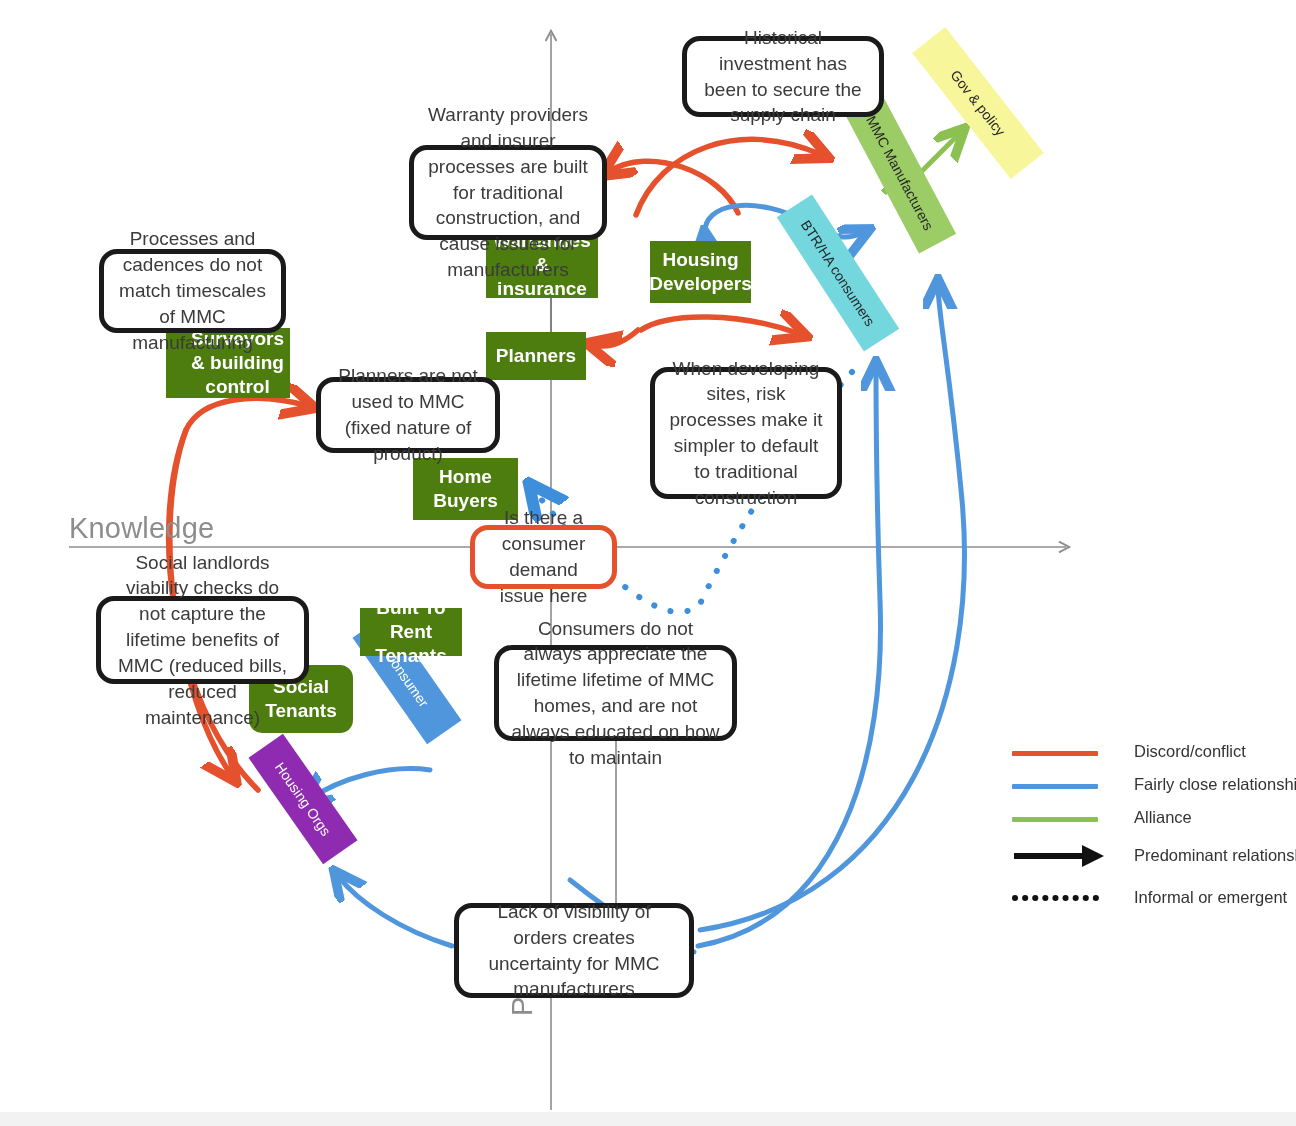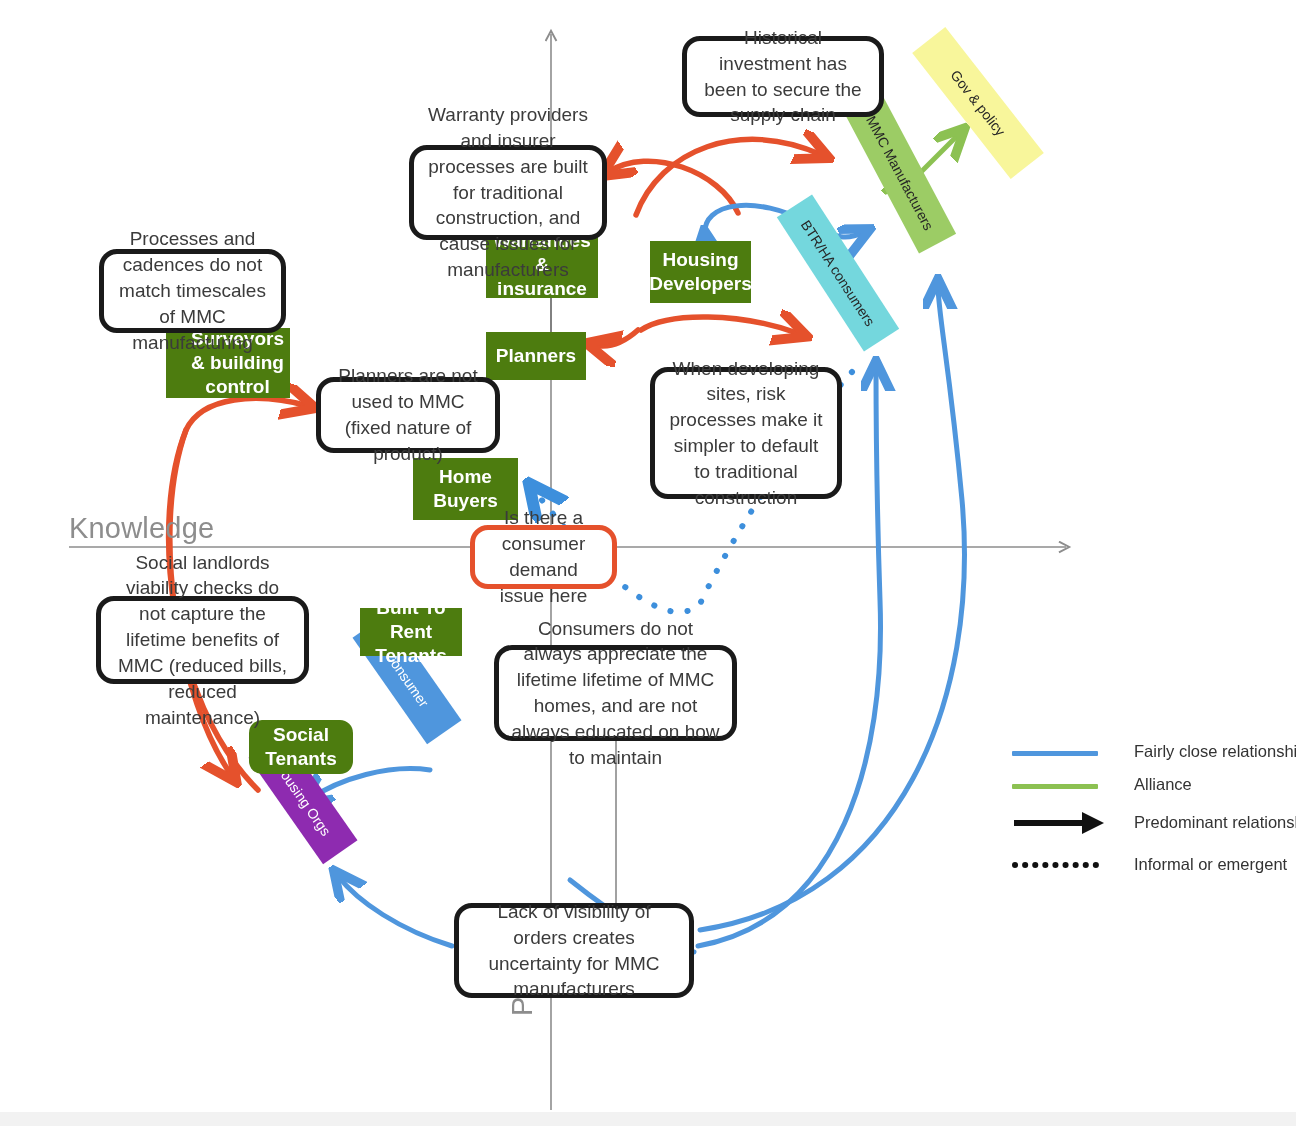--- a/index.html
+++ b/index.html
@@ -141,21 +141,21 @@
       </div>
       <div class="actor" style="left: 650px; top: 241px; width: 101px; height: 62px;">
         <span>Housing<br>Developers</span>
       </div>
       <div class="actor" style="left: 413px; top: 458px; width: 105px; height: 62px;">
         <span>Home<br>Buyers</span>
       </div>
       <div class="actor" style="left: 360px; top: 608px; width: 102px; height: 48px;">
         <span>Built To<br>Rent<br>Tenants</span>
       </div>
-      <div class="actor" style="left: 249px; top: 720px; width: 104px; height: 54px; border-radius: 13px;">
+      <div class="actor" style="left: 249px; top: 665px; width: 104px; height: 68px; border-radius: 13px;">
         <span>Social<br>Tenants</span>
       </div>
     </div>
   <div id="notes-host">
       <div class="note" style="left: 682px; top: 36px; width: 202px; height: 81px;">
         <span>Historical investment has been to secure the supply chain</span>
       </div>
       <div class="note" style="left: 409px; top: 145px; width: 198px; height: 95px;">
         <span>Warranty providers and insurer processes are built for traditional construction, and cause issues for manufacturers</span>
       </div>
@@ -176,20 +176,24 @@
       </div>
       <div class="note" style="left: 494px; top: 645px; width: 243px; height: 96px;">
         <span>Consumers do not always appreciate the lifetime lifetime of MMC homes, and are not always educated on how to maintain</span>
       </div>
       <div class="note" style="left: 454px; top: 903px; width: 240px; height: 95px;">
         <span>Lack of visibility of orders creates uncertainty for MMC manufacturers</span>
       </div>
     </div>
 
   <div id="legend">
+      <div class="lg-row">
+        <div class="lg-swatch" style="background: rgb(229, 81, 44);"></div>
+        <div class="lg-label">Discord/conflict</div>
+      </div>
       <div class="lg-row">
         <div class="lg-swatch" style="background: rgb(79, 150, 221);"></div>
         <div class="lg-label">Fairly close relationship</div>
       </div>
       <div class="lg-row">
         <div class="lg-swatch" style="background: rgb(140, 193, 82);"></div>
         <div class="lg-label">Alliance</div>
       </div>
       <div class="lg-row" style="height: 45px;">
         <svg width="100" height="30" viewBox="0 0 100 30" style="position: absolute; left: 0px; top: 0px;">

